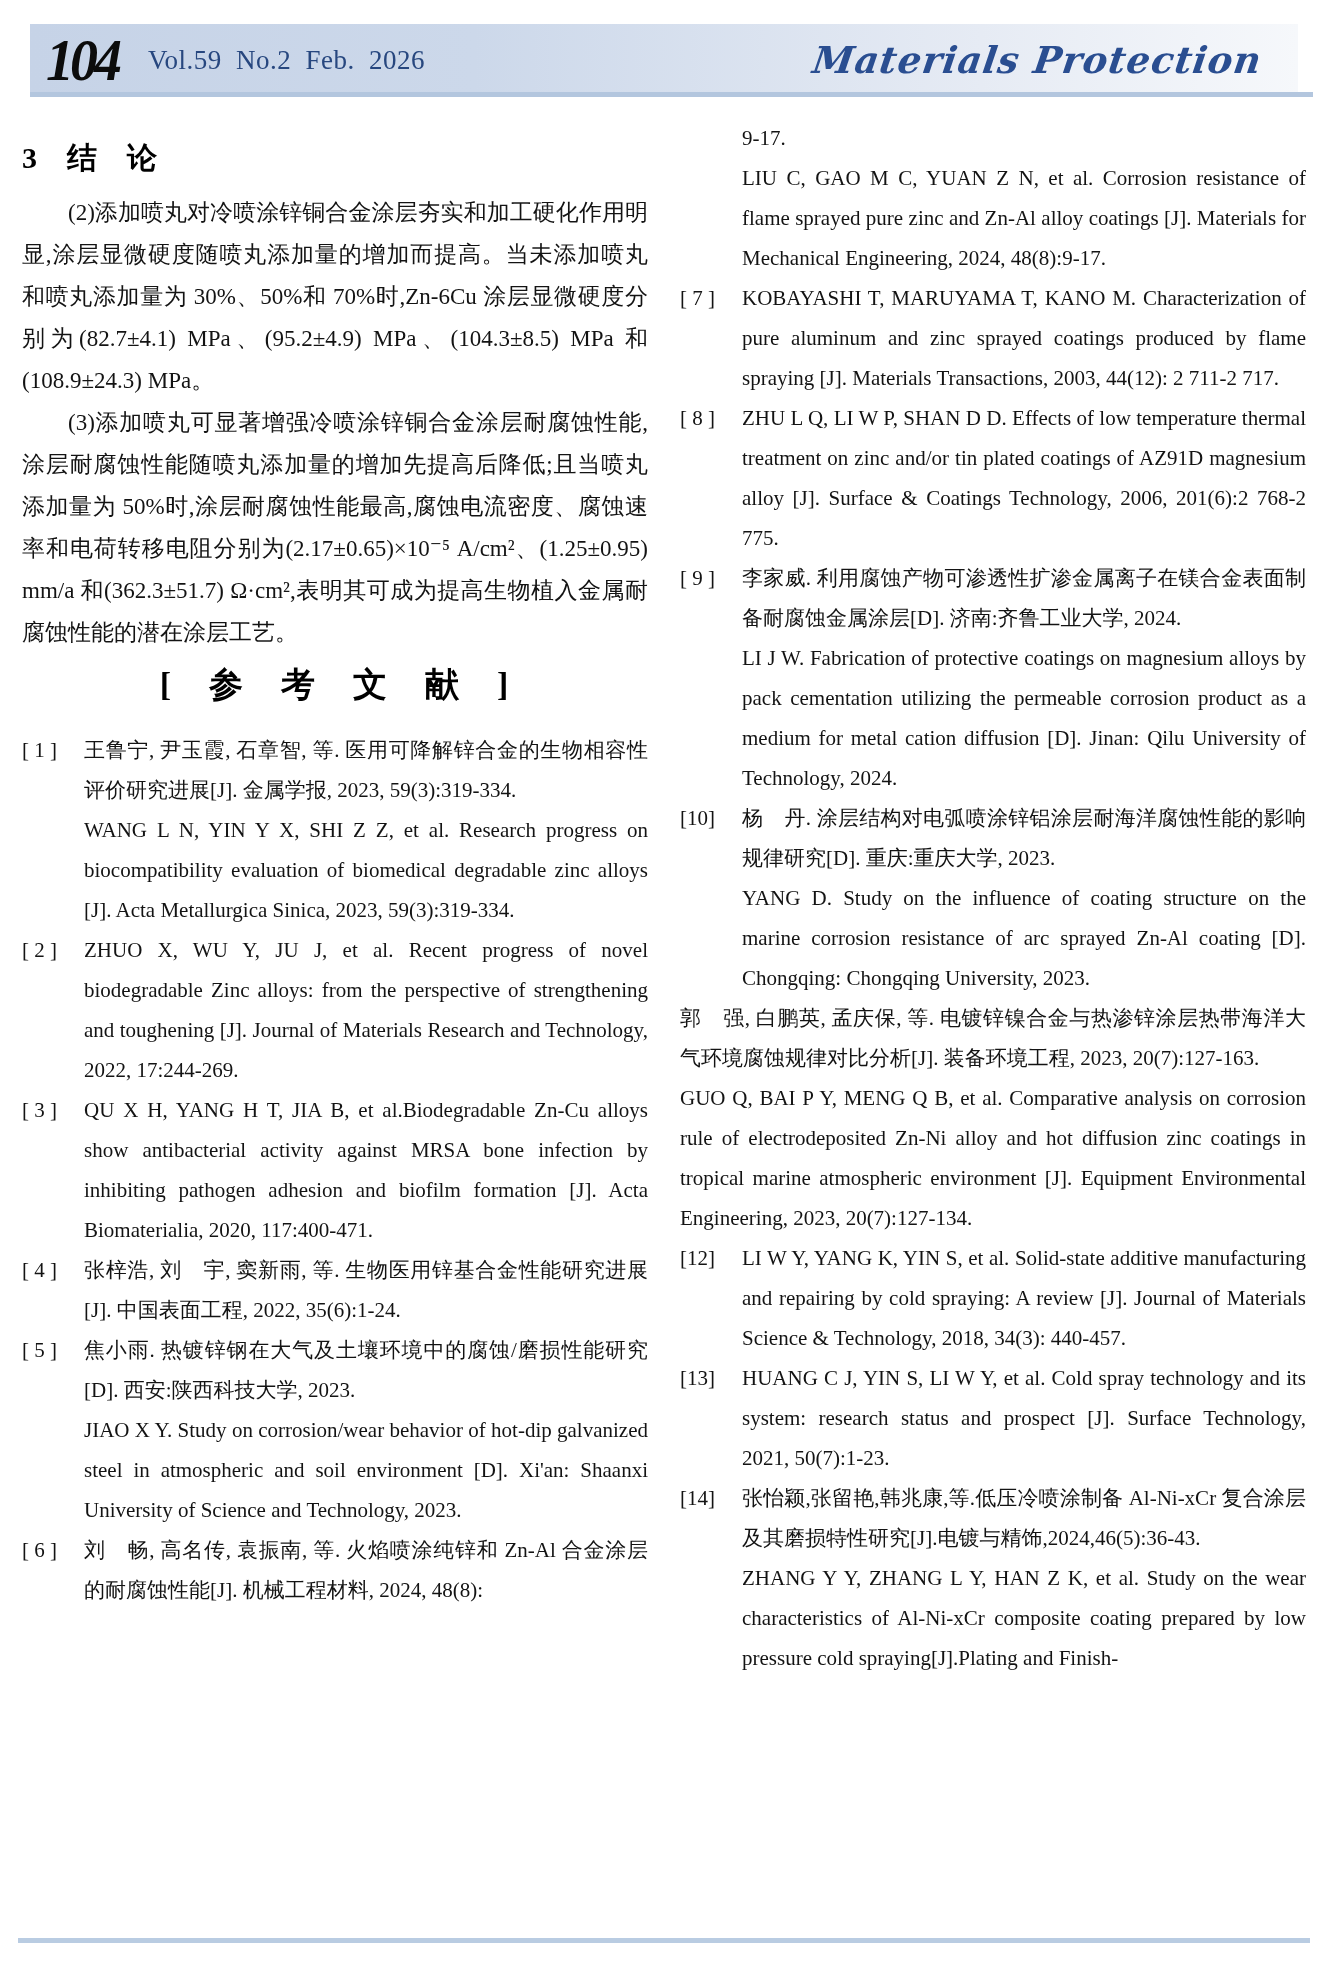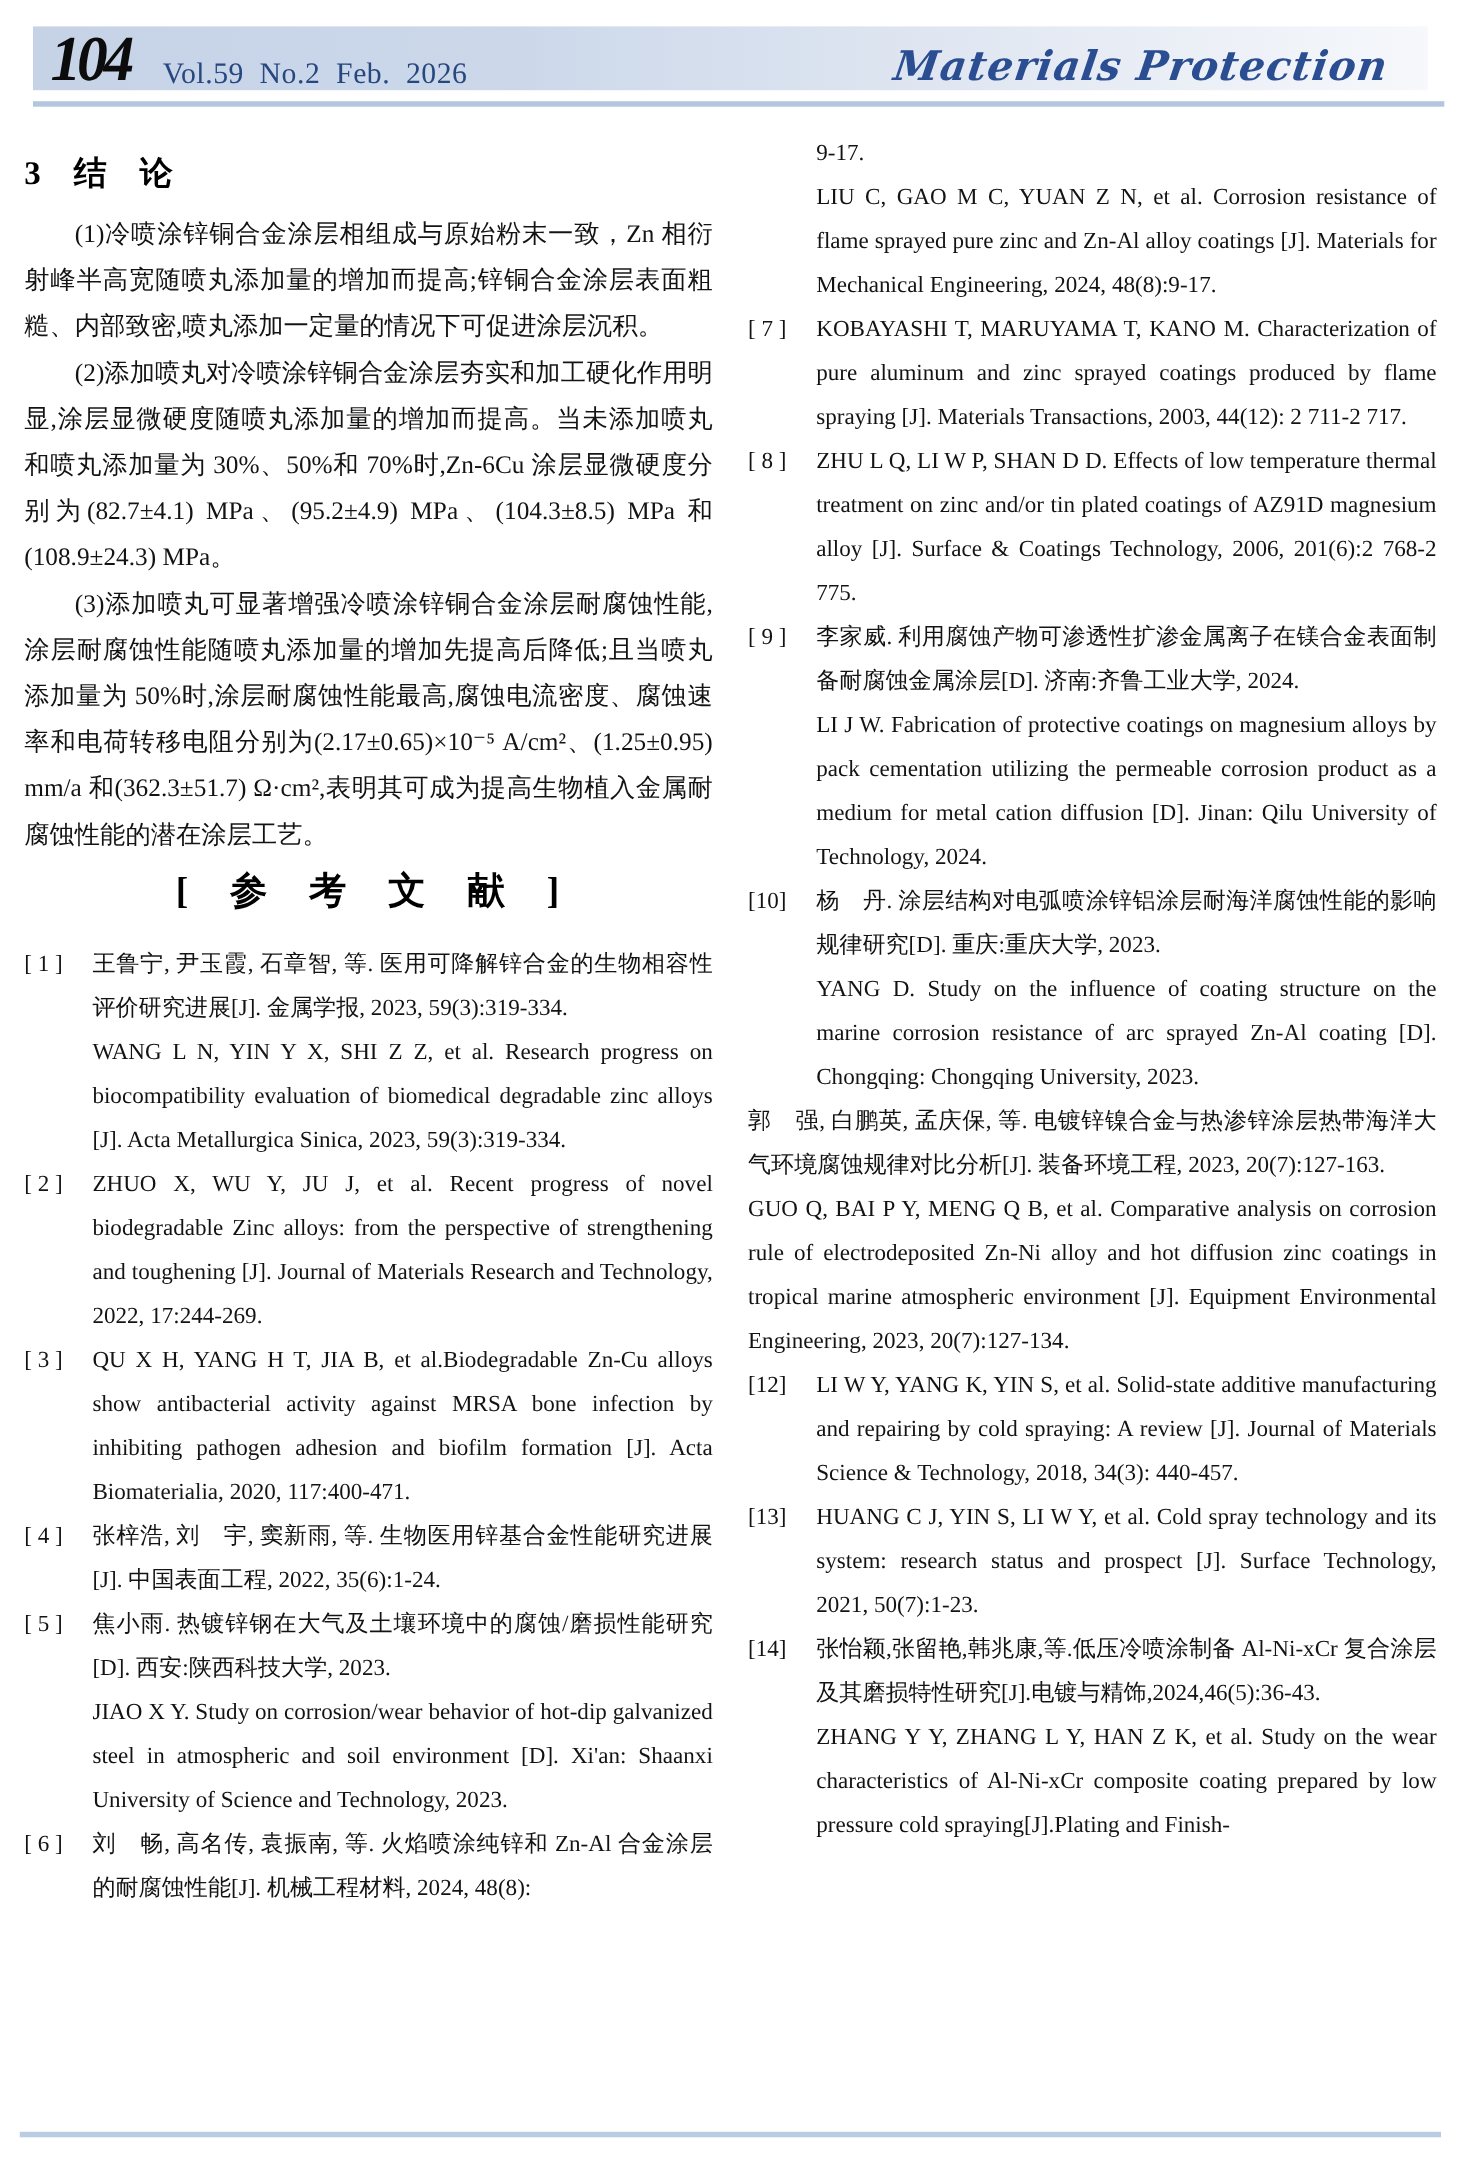--- a/index.html
+++ b/index.html
@@ -4,23 +4,23 @@
 <style>
   html,body{margin:0;padding:0;background:#ffffff;}
   body{
     width:1325px;height:1970px;position:relative;overflow:hidden;
     font-family:"Liberation Serif","DejaVu Serif",serif;color:#111;
   }
   .page{position:absolute;inset:0;background:#ffffff;}
 
   
   .header-bar{
-    position:absolute;left:30px;top:24px;width:1268px;height:58px;
+    position:absolute;left:30px;top:24px;width:1268px;height:72px;
     background:linear-gradient(90deg,#c6d3e7 0%,#ccd8ea 35%,#e6ebf4 75%,#f6f8fb 100%);
-    display:flex;align-items:flex-end;
+    display:flex;align-items:center;
   }
   .page-number{
     font-size:56px;font-weight:900;font-style:italic;letter-spacing:-4px;
     color:#0c0c0c;margin-left:16px;line-height:1;transform:scaleY(1.04);
   }
   .issue-info{
     font-size:27px;color:#27477f;margin-left:30px;word-spacing:7px;letter-spacing:0.5px;
   }
   .journal-name{
     margin-left:auto;margin-right:36px;
@@ -61,21 +61,20 @@
     <div class="issue-info">Vol.59 No.2 Feb. 2026</div>
     <div class="journal-name">Materials Protection</div>
   </header>
   <div class="header-rule"></div>
 
   <main class="columns">
 
     <section class="col">
       <h2 class="section-heading">3　结　论</h2>
 
-      <p class="body-par">(1)冷喷涂锌铜合金涂层相组成与原始粉末一致，Zn 相衍射峰半高宽随喷丸添加量的增加而提高;锌铜合金涂层表面粗糙、内部致密,喷丸添加一定量的情况下可促进涂层沉积。</p>
       <p class="body-par">(2)添加喷丸对冷喷涂锌铜合金涂层夯实和加工硬化作用明显,涂层显微硬度随喷丸添加量的增加而提高。当未添加喷丸和喷丸添加量为 30%、50%和 70%时,Zn-6Cu 涂层显微硬度分别为(82.7±4.1) MPa、(95.2±4.9) MPa、(104.3±8.5) MPa 和(108.9±24.3) MPa。</p>
       <p class="body-par">(3)添加喷丸可显著增强冷喷涂锌铜合金涂层耐腐蚀性能,涂层耐腐蚀性能随喷丸添加量的增加先提高后降低;且当喷丸添加量为 50%时,涂层耐腐蚀性能最高,腐蚀电流密度、腐蚀速率和电荷转移电阻分别为(2.17±0.65)×10⁻⁵ A/cm²、(1.25±0.95) mm/a 和(362.3±51.7) Ω·cm²,表明其可成为提高生物植入金属耐腐蚀性能的潜在涂层工艺。</p>
 
       <h3 class="refs-title">[　参　考　文　献　]</h3>
 
       <div class="ref">
         <span class="ref-label">[ 1 ]</span>
         <div class="ref-body">
           <p>王鲁宁, 尹玉霞, 石章智, 等. 医用可降解锌合金的生物相容性评价研究进展[J]. 金属学报, 2023, 59(3):319-334.</p>
           <p>WANG L N, YIN Y X, SHI Z Z, et al. Research progress on biocompatibility evaluation of biomedical degradable zinc alloys [J]. Acta Metallurgica Sinica, 2023, 59(3):319-334.</p>

